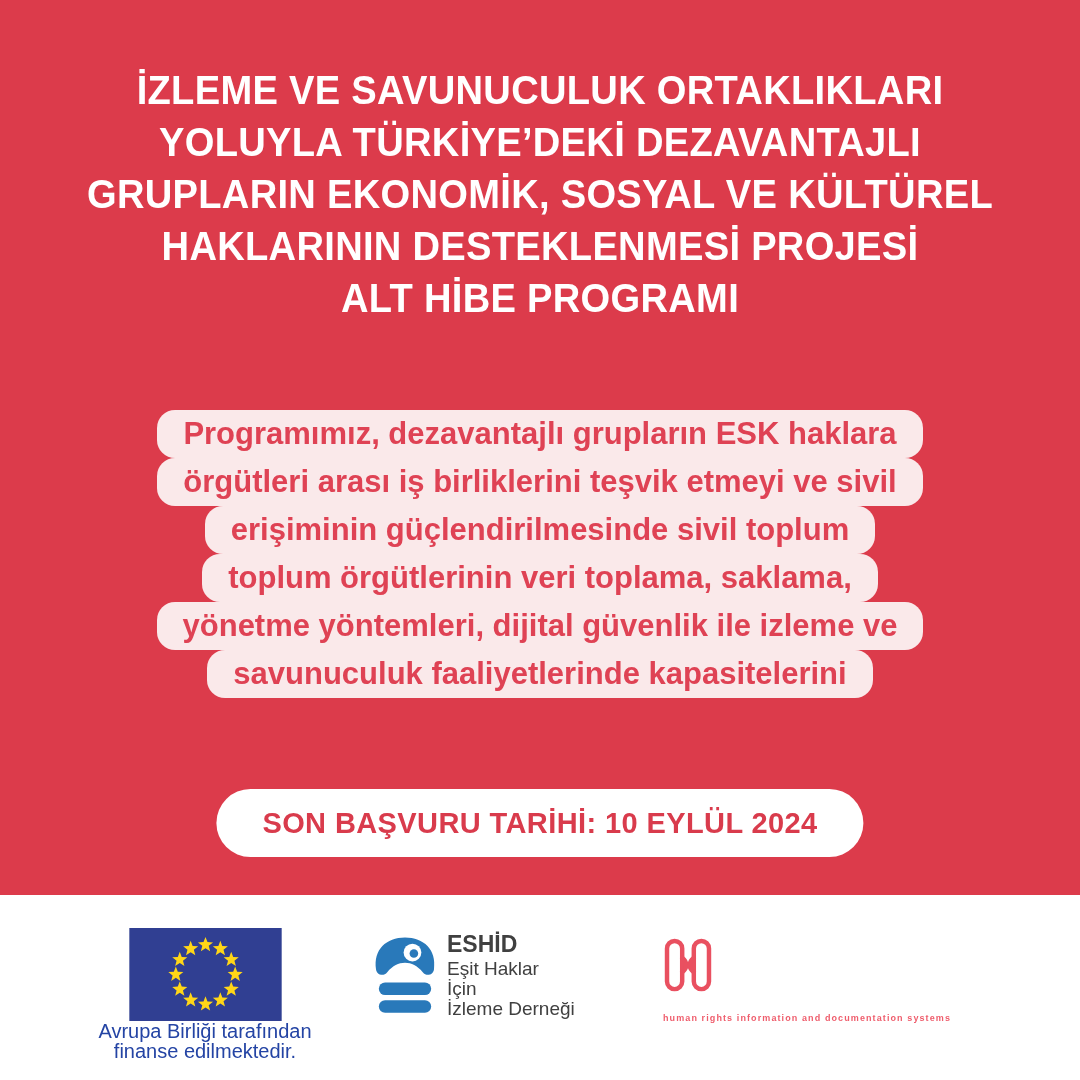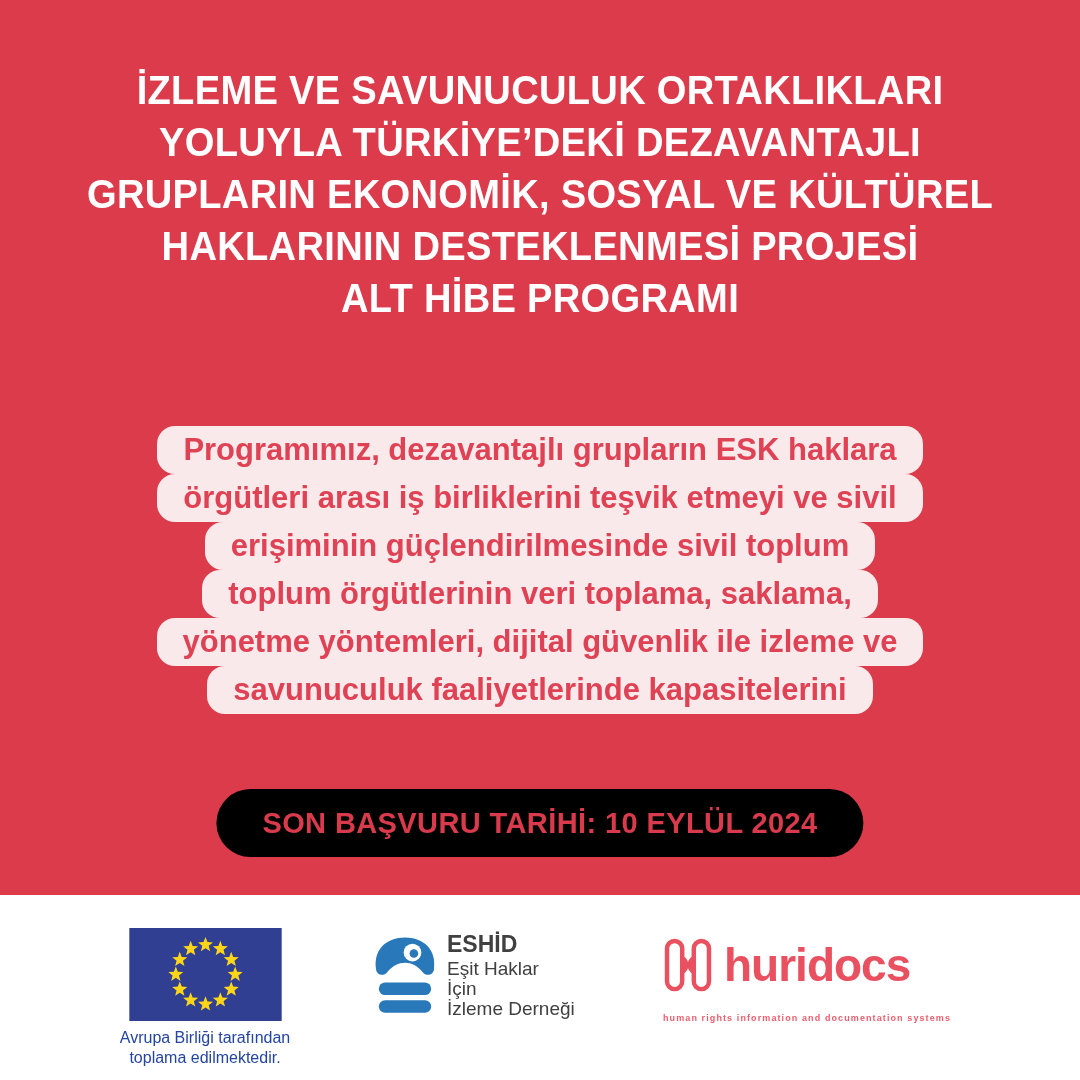--- a/index.html
+++ b/index.html
@@ -30,21 +30,20 @@
 
   
   .highlight-box {
     position: absolute;
     top: 410px;
     left: 0;
     width: 100%;
     display: flex;
     flex-direction: column;
     align-items: center;
-    margin-top: 16px;
   }
   .hl-line {
     display: inline-block;
     height: 48px;
     line-height: 48px;
     background: #fae9ea;
     color: #df4254;
     font-weight: bold;
     font-size: 31px;
     padding: 0 26px;
@@ -52,21 +51,21 @@
     white-space: nowrap;
   }
 
   
   .pill {
     position: absolute;
     top: 789px;
     left: 50%;
     transform: translateX(-50%);
     height: 68px;
-    background: #000000;
+    background: #ffffff;
     border-radius: 34px;
     display: flex;
     align-items: center;
     padding: 0 46px;
   }
   .pill-text {
     color: #d93b4c;
     font-weight: bold;
     font-size: 29px;
     letter-spacing: 0.4px;
@@ -85,23 +84,22 @@
 
   .eu-block {
     position: absolute;
     left: 95px;
     top: 33px;
     width: 220px;
     text-align: center;
   }
   .eu-flag { display: block; margin: 0 auto; }
   .eu-caption {
-    margin-top: 7px;
     color: #2444a4;
-    font-size: 16px;
+    font-size: 20px;
     line-height: 20px;
   }
 
   .eshid-block {
     position: absolute;
     left: 372px;
     top: 37px;
     display: flex;
     gap: 9px;
     align-items: flex-start;
@@ -183,21 +181,21 @@
         <use href="#star" x="92" y="73"></use>
         <use href="#star" x="77" y="77"></use>
         <use href="#star" x="62" y="73"></use>
         <use href="#star" x="51" y="62"></use>
         <use href="#star" x="47" y="47"></use>
         <use href="#star" x="51" y="32"></use>
         <use href="#star" x="62" y="21"></use>
       </svg>
       <div class="eu-caption">
         <div>Avrupa Birliği tarafından</div>
-        <div>toplama edilmektedir.</div>
+        <div>finanse edilmektedir.</div>
       </div>
     </div>
 
     <div class="eshid-block">
       <svg width="66" height="86" viewBox="0 0 70 92">
         <path d="M4,40 C1,19 15,6 35,6 C55,6 69,19 66,40 C65,46 58,48 54,43 C48,36 42,33 35,33 C28,33 22,36 16,43 C12,48 5,46 4,40 Z" fill="#2979ba"></path>
         <circle cx="43" cy="22" r="9.5" fill="#ffffff"></circle>
         <circle cx="44.5" cy="23" r="4.6" fill="#2979ba"></circle>
         <rect x="7" y="54" width="56" height="13.5" rx="6.7" fill="#2979ba"></rect>
         <rect x="7" y="73" width="56" height="13.5" rx="6.7" fill="#2979ba"></rect>
@@ -213,19 +211,18 @@
     <div class="huridocs-block">
       <div class="huridocs-row">
         <svg width="50" height="56" viewBox="0 0 56 62">
           <g fill="none" stroke="#e95060" stroke-width="5" stroke-linecap="round" stroke-linejoin="round">
             <rect x="4.5" y="4" width="17" height="54" rx="8.5"></rect>
             <rect x="34.5" y="4" width="17" height="54" rx="8.5"></rect>
             <path d="M21.5,23 C27.5,27.5 27.5,34.5 21.5,39"></path>
             <path d="M34.5,23 C28.5,27.5 28.5,34.5 34.5,39"></path>
           </g>
         </svg>
-        <div class="huridocs-name">huridocs</div>
       </div>
       <div class="huridocs-tagline">human rights information and documentation systems</div>
     </div>
 
   </div>
 </div>
 
 </body></html>

